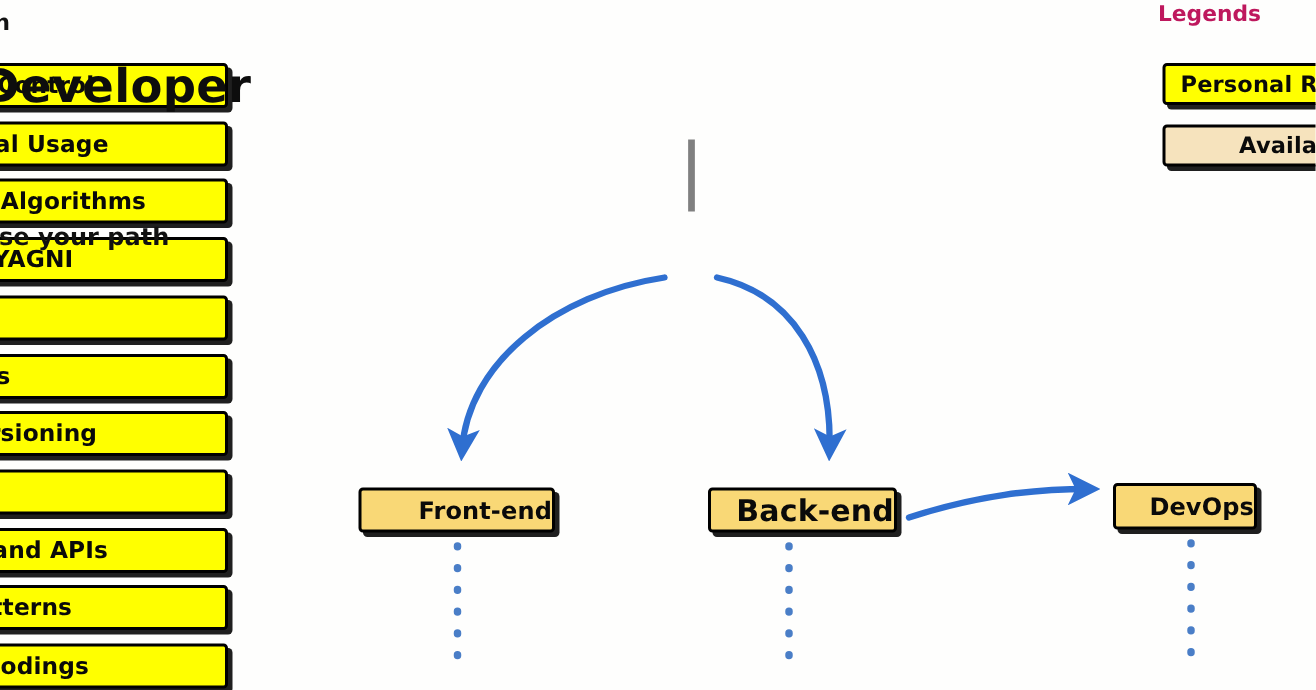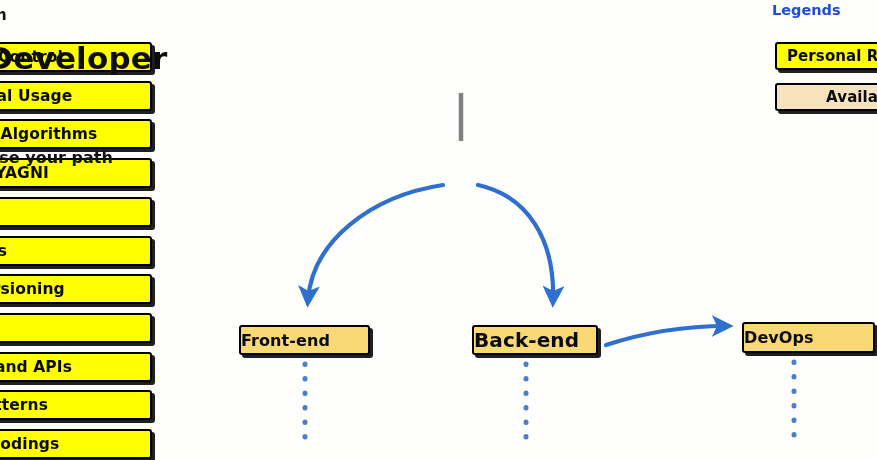--- a/index.html
+++ b/index.html
@@ -22,21 +22,21 @@
   }
 
   
   .node {
     position: absolute;
     box-sizing: border-box;
     border: 2.5px solid #000000;
     border-radius: 3px;
     display: flex;
     align-items: center;
-    justify-content: flex-start;
+    justify-content: flex-end;
     font-weight: 700;
     color: #0a0a0a;
     letter-spacing: .1px;
     white-space: nowrap;
     box-shadow: 3px 3px 0 rgba(0,0,0,.88);
   }
   .node.yellow { background: #ffff00; }
   .node.tan    { background: #f9d876; }
   .node.cream  { background: #f6e3bd; }
 
@@ -90,36 +90,36 @@
   }
   #choose-inner { display: inline-block; transform: translateX(-405px); }
 
   
   #legend-title {
     position: absolute;
     left: 772px;
     top: 2px;
     font-size: 14.5px;
     font-weight: 700;
-    color: #1d4ed8;
+    color: #be185d;
   }
   .legend-box {
     position: absolute;
     left: 775px;
     width: 165px;
     height: 28px;
     font-size: 15px;
   }
   .legend-box.b0 { top: 42px; justify-content: flex-start; padding-left: 10px; }
   .legend-box.b1 { top: 83px; justify-content: center; }
 
   
   #node-frontend { left: 239px; top: 325px; width: 131px; height: 30px; font-size: 16px; }
   #node-backend  { left: 472px; top: 325px; width: 126px; height: 30px; font-size: 20px; }
-  #node-devops   { left: 742px; top: 322px; width: 133px; height: 31px; font-size: 16px; }
+  #node-devops   { left: 742px; top: 322px; width: 96px; height: 31px; font-size: 16px; }
 </style>
 </head>
 <body>
 
 <svg id="canvas" viewBox="0 0 877 460" xmlns="http://www.w3.org/2000/svg">
   <defs>
     <marker id="arrowblue" viewBox="0 0 10 10" refX="6.5" refY="5" markerWidth="5.2" markerHeight="5.2" orient="auto-start-reverse">
       <path d="M 0 0 L 10 5 L 0 10 L 2.4 5 z" fill="#2f6fd0"></path>
     </marker>
   </defs>

